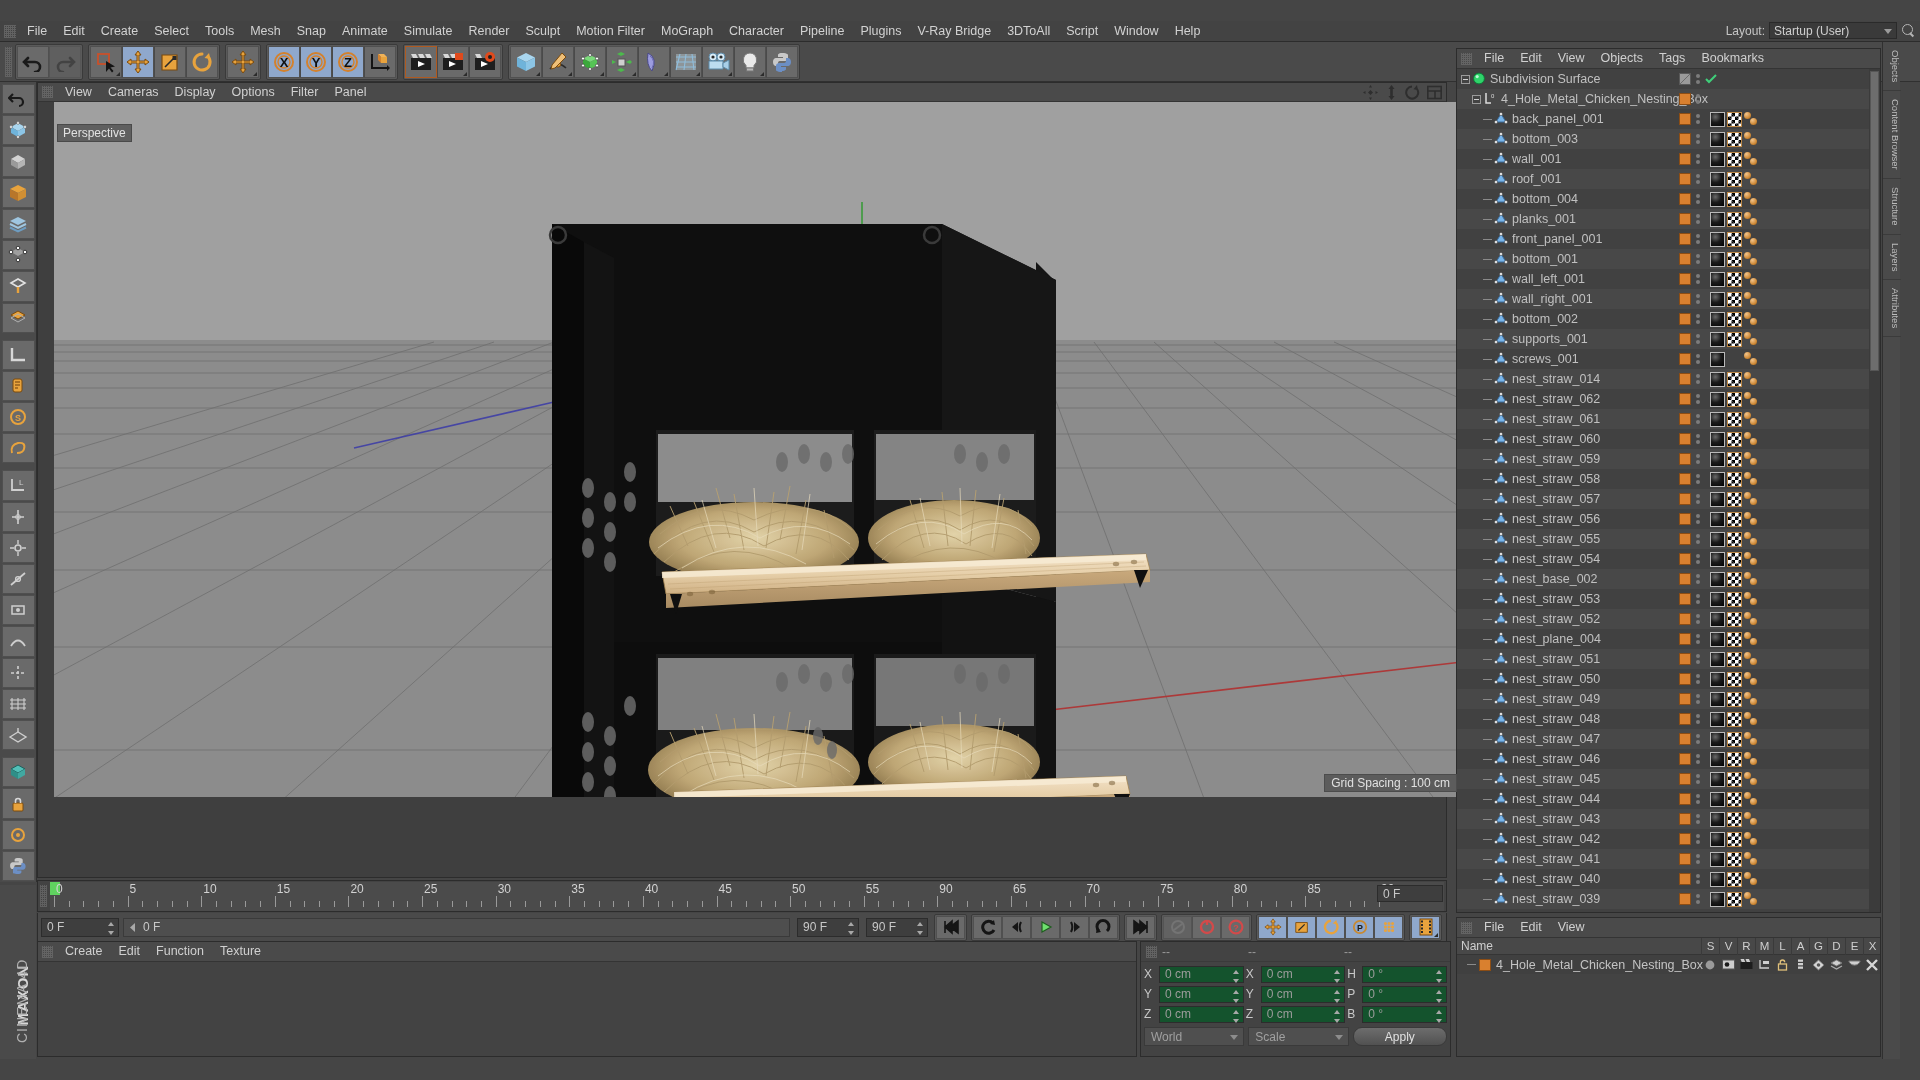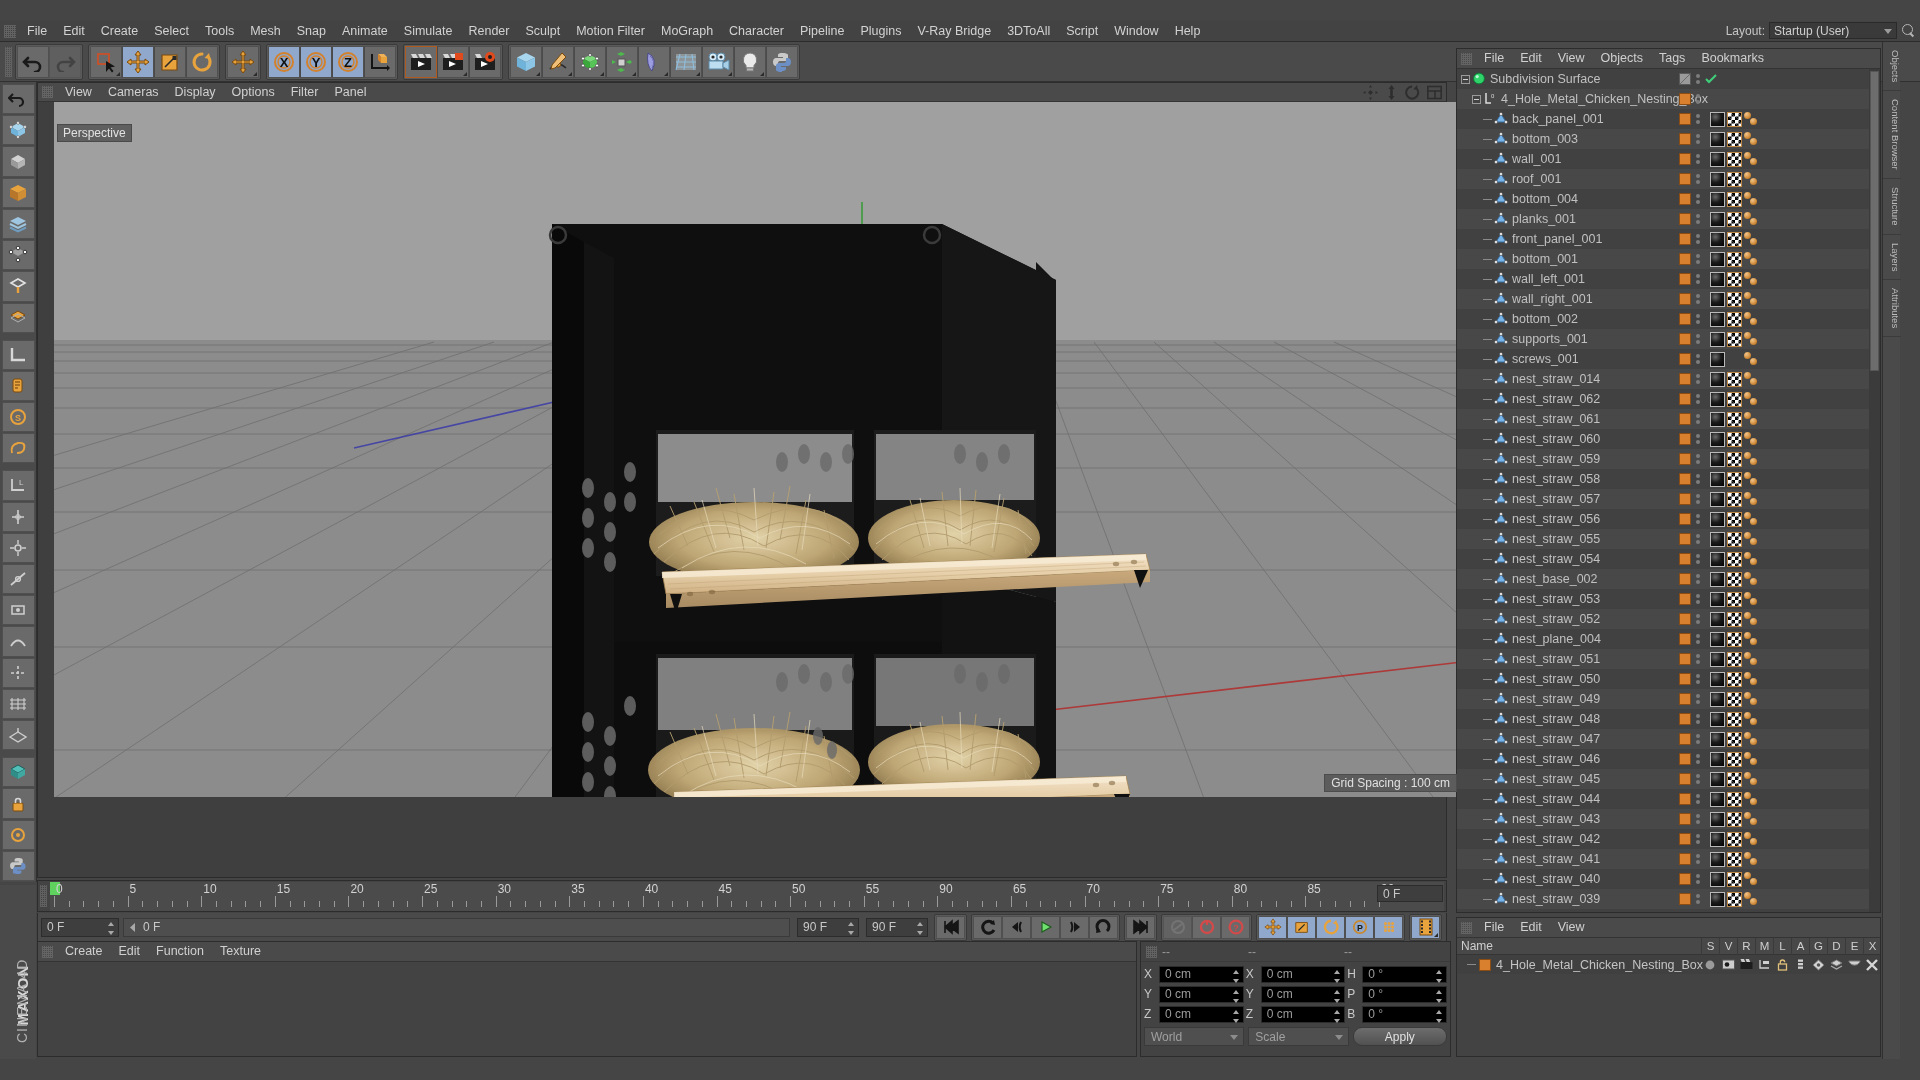--- a/index.html
+++ b/index.html
@@ -221,21 +221,21 @@
   .coordmgr { position:absolute; left:1140px; top:941px; width:311px; height:116px;
     background:#434343; border:1px solid #2c2c2c; }
   .cm-top { height:20px; display:flex; align-items:center; font-size:12px; color:#9a9a9a;
     border-bottom:1px solid #3a3a3a; }
   .cm-grip { width:11px; height:12px; margin:0 5px;
     background-image:repeating-linear-gradient(0deg,#6d6d6d 0 1px,transparent 1px 2px),
                      repeating-linear-gradient(90deg,#6d6d6d 0 1px,transparent 1px 2px); opacity:.75; }
   .cm-rows { padding:2px 3px 0 3px; }
   .cm-row { display:flex; align-items:center; height:20px; gap:2px; }
   .cm-lab { width:13px; font-size:12px; color:#c8c8c8; }
-  .cm-field { flex:1; height:17px; background:#000000; border:1px solid #2c2c2c;
+  .cm-field { flex:1; height:17px; background:#14532d; border:1px solid #2c2c2c;
     display:flex; align-items:flex-start; padding-left:5px; font-size:12px; color:#9c9c9c; position:relative; }
   .cm-btns { display:flex; gap:4px; padding:3px 3px 0 3px; align-items:center; }
   .cm-drop { flex:1; height:19px; background:#4f4f4f; border:1px solid #3a3a3a;
     display:flex; align-items:center; padding-left:6px; font-size:12px; color:#a0a0a0; position:relative; }
   .cm-drop .caret { position:absolute; right:5px; top:7px;
     border-left:4px solid transparent; border-right:4px solid transparent; border-top:5px solid #8c8c8c; }
   .cm-apply { flex:1; height:19px; background:linear-gradient(to bottom,#6d6d6d,#515151);
     border:1px solid #3a3a3a; border-radius:9px; display:flex; align-items:center;
     justify-content:center; font-size:12px; color:#e0e0e0; }
 

